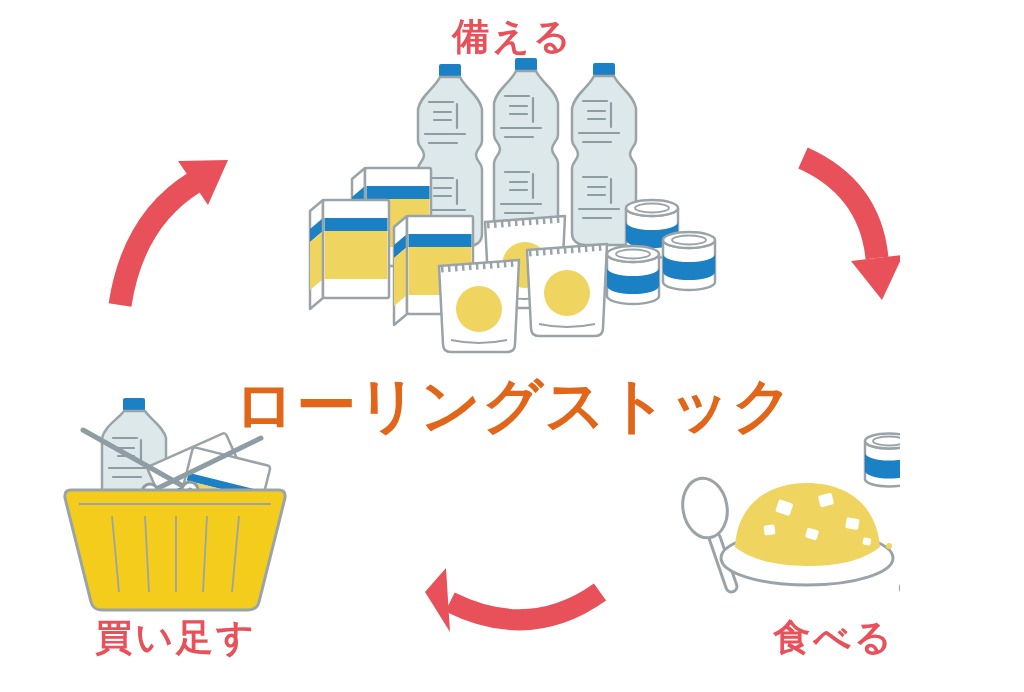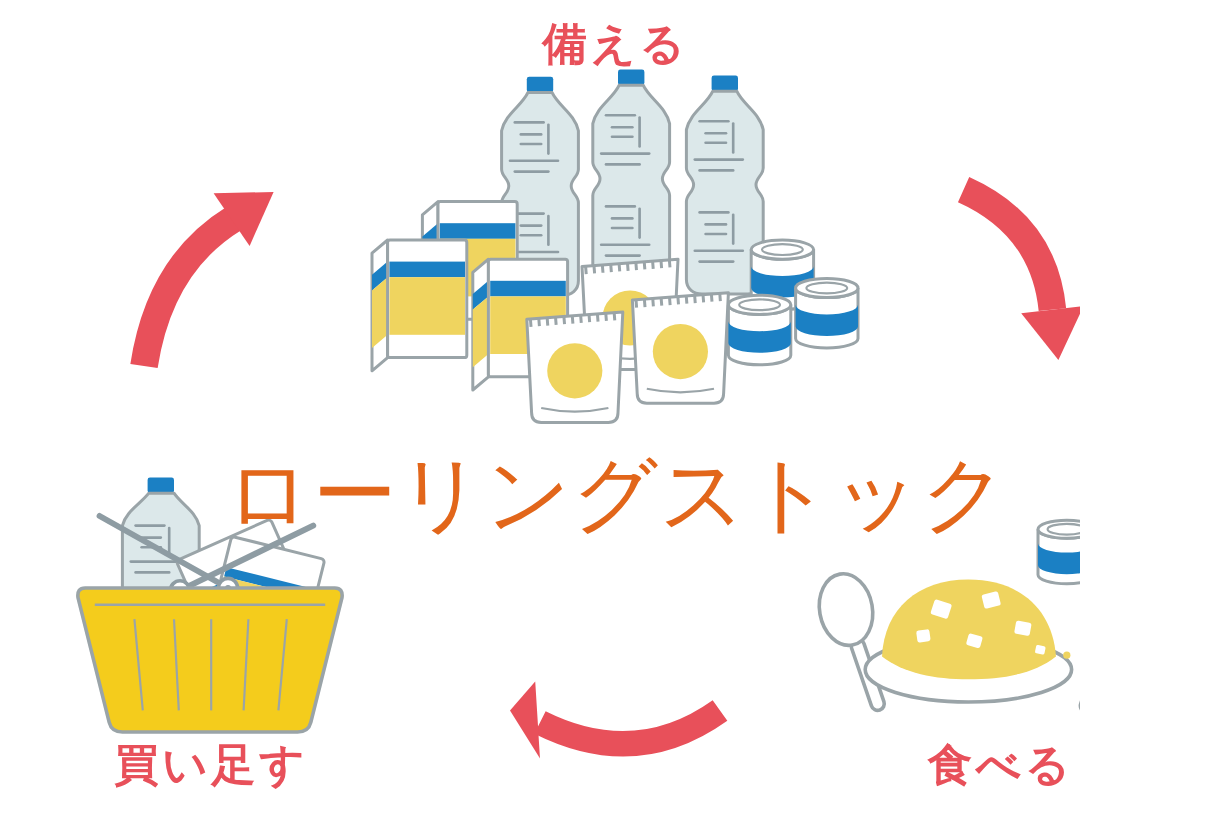--- a/index.html
+++ b/index.html
@@ -10,21 +10,21 @@
   html,body{margin:0;padding:0;}
   body{font-family:"DejaVu Sans","Liberation Sans",sans-serif;background:#fff;}
   .canvas{position:relative;width:900px;height:692px;background:var(--background);overflow:hidden;}
   .canvas svg{position:absolute;}
   .step-label{
     position:absolute;transform:translateX(-50%);
     color:var(--label-red);font-weight:bold;font-size:37px;letter-spacing:3px;white-space:nowrap;
   }
   .center-title{
     position:absolute;left:514px;top:366px;transform:translateX(-50%);
-    color:var(--title-orange);font-weight:normal;font-size:70px;letter-spacing:1px;white-space:nowrap;
+    color:var(--title-orange);font-weight:bold;font-size:60px;letter-spacing:1px;white-space:nowrap;
   }
   .lbl-top{left:513px;top:12px;}
   .lbl-buy{left:176px;top:613px;}
   .lbl-eat{left:834px;top:613px;}
 </style>
 </head>
 <body>
 
 <div class="canvas">
 

